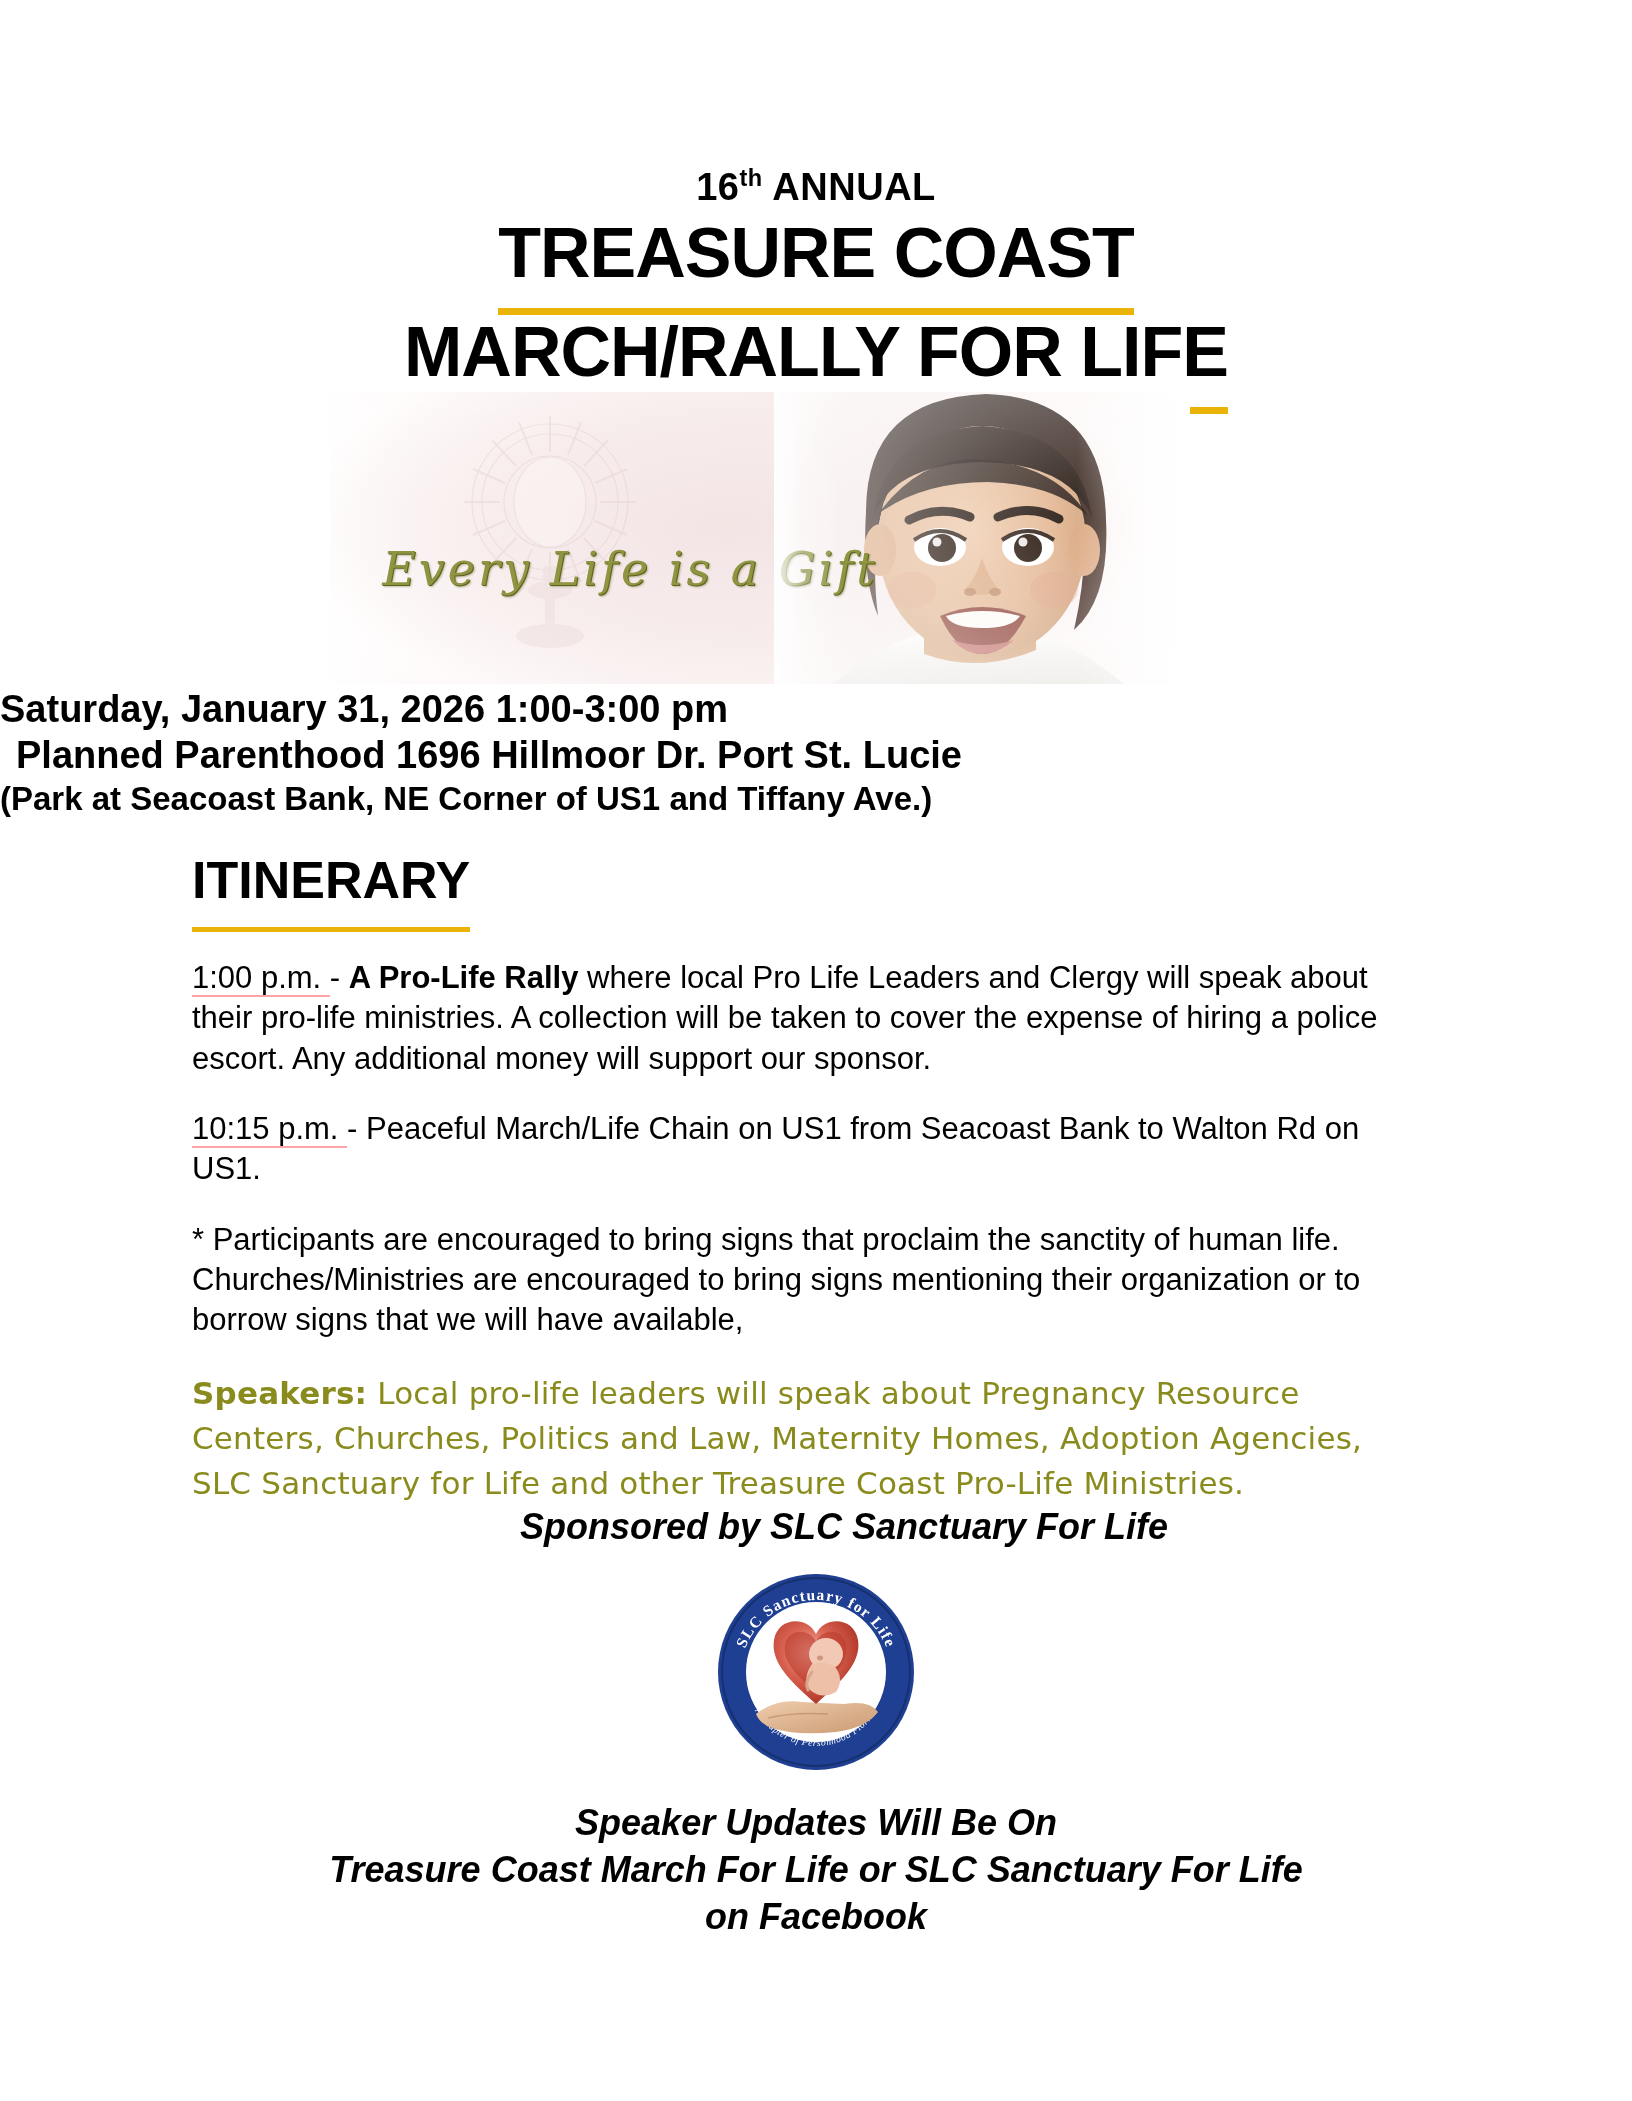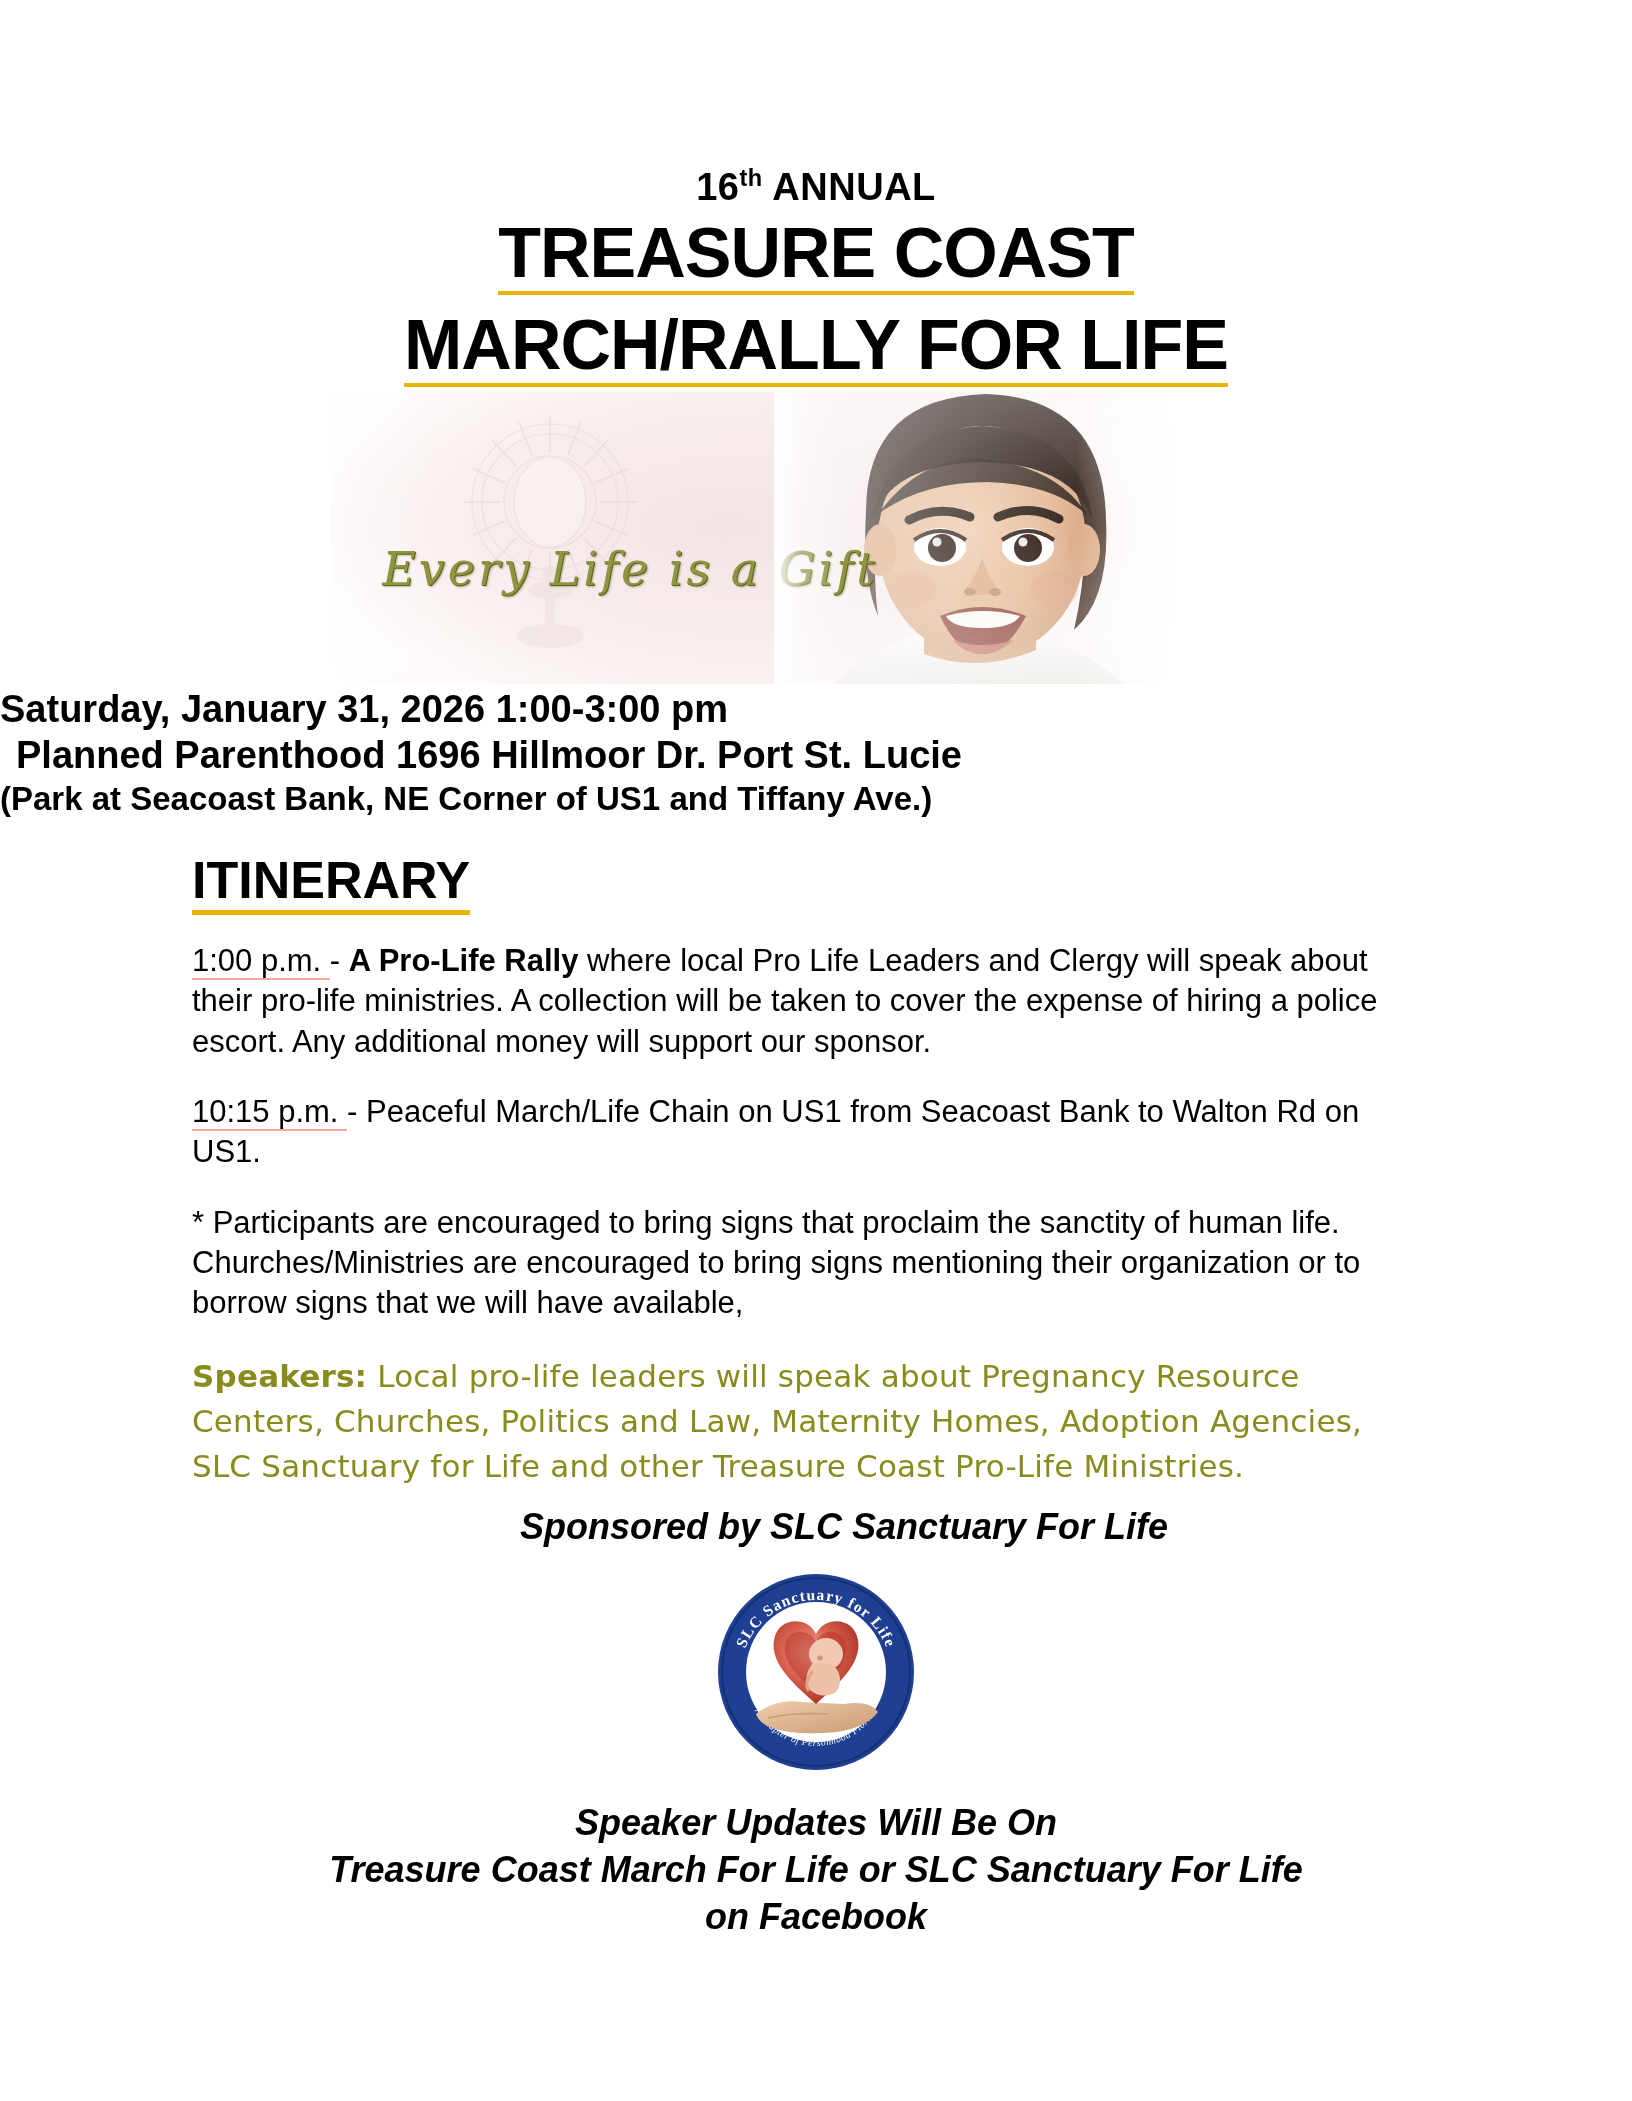--- a/index.html
+++ b/index.html
@@ -45,25 +45,25 @@
   .title-1, .title-2 {
     font-family: "Liberation Sans", sans-serif;
     font-weight: bold;
     font-size: 70px;
     line-height: 1.06;
     letter-spacing: -1px;
     color: #000;
     white-space: nowrap;
   }
   .title-1 { margin-top: 10px; }
-  .title-2 { margin-top: 13px; }
+  .title-2 { margin-top: 0; }
   .ul-span {
     display: inline-block;
-    border-bottom: 4px solid #eab308;
-    padding-bottom: 1px;
+    border-bottom: 7px solid #eab308;
+    padding-bottom: 18px;
   }
 
   
   .photo-band {
     position: absolute;
     top: 392px;
     left: 330px;
     width: 860px;
     height: 292px;
     overflow: hidden;

